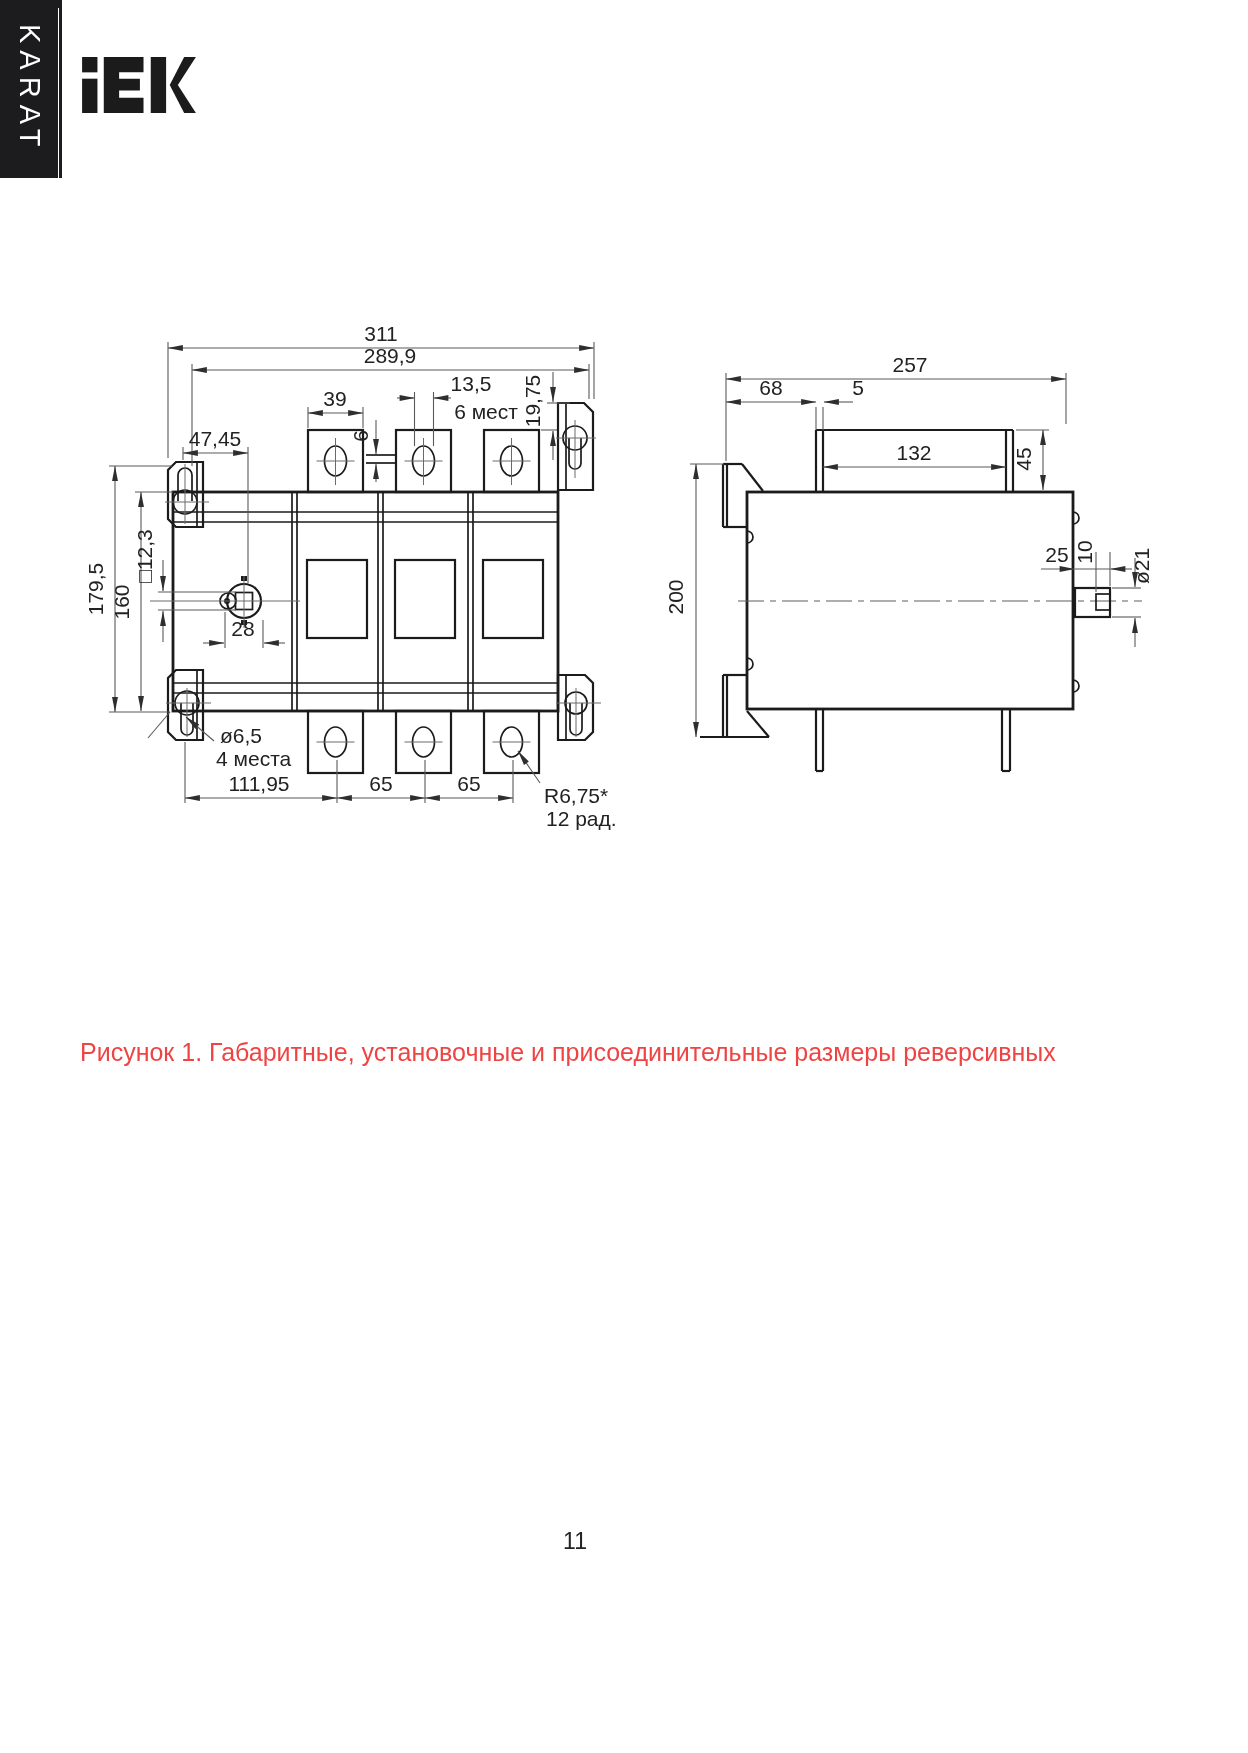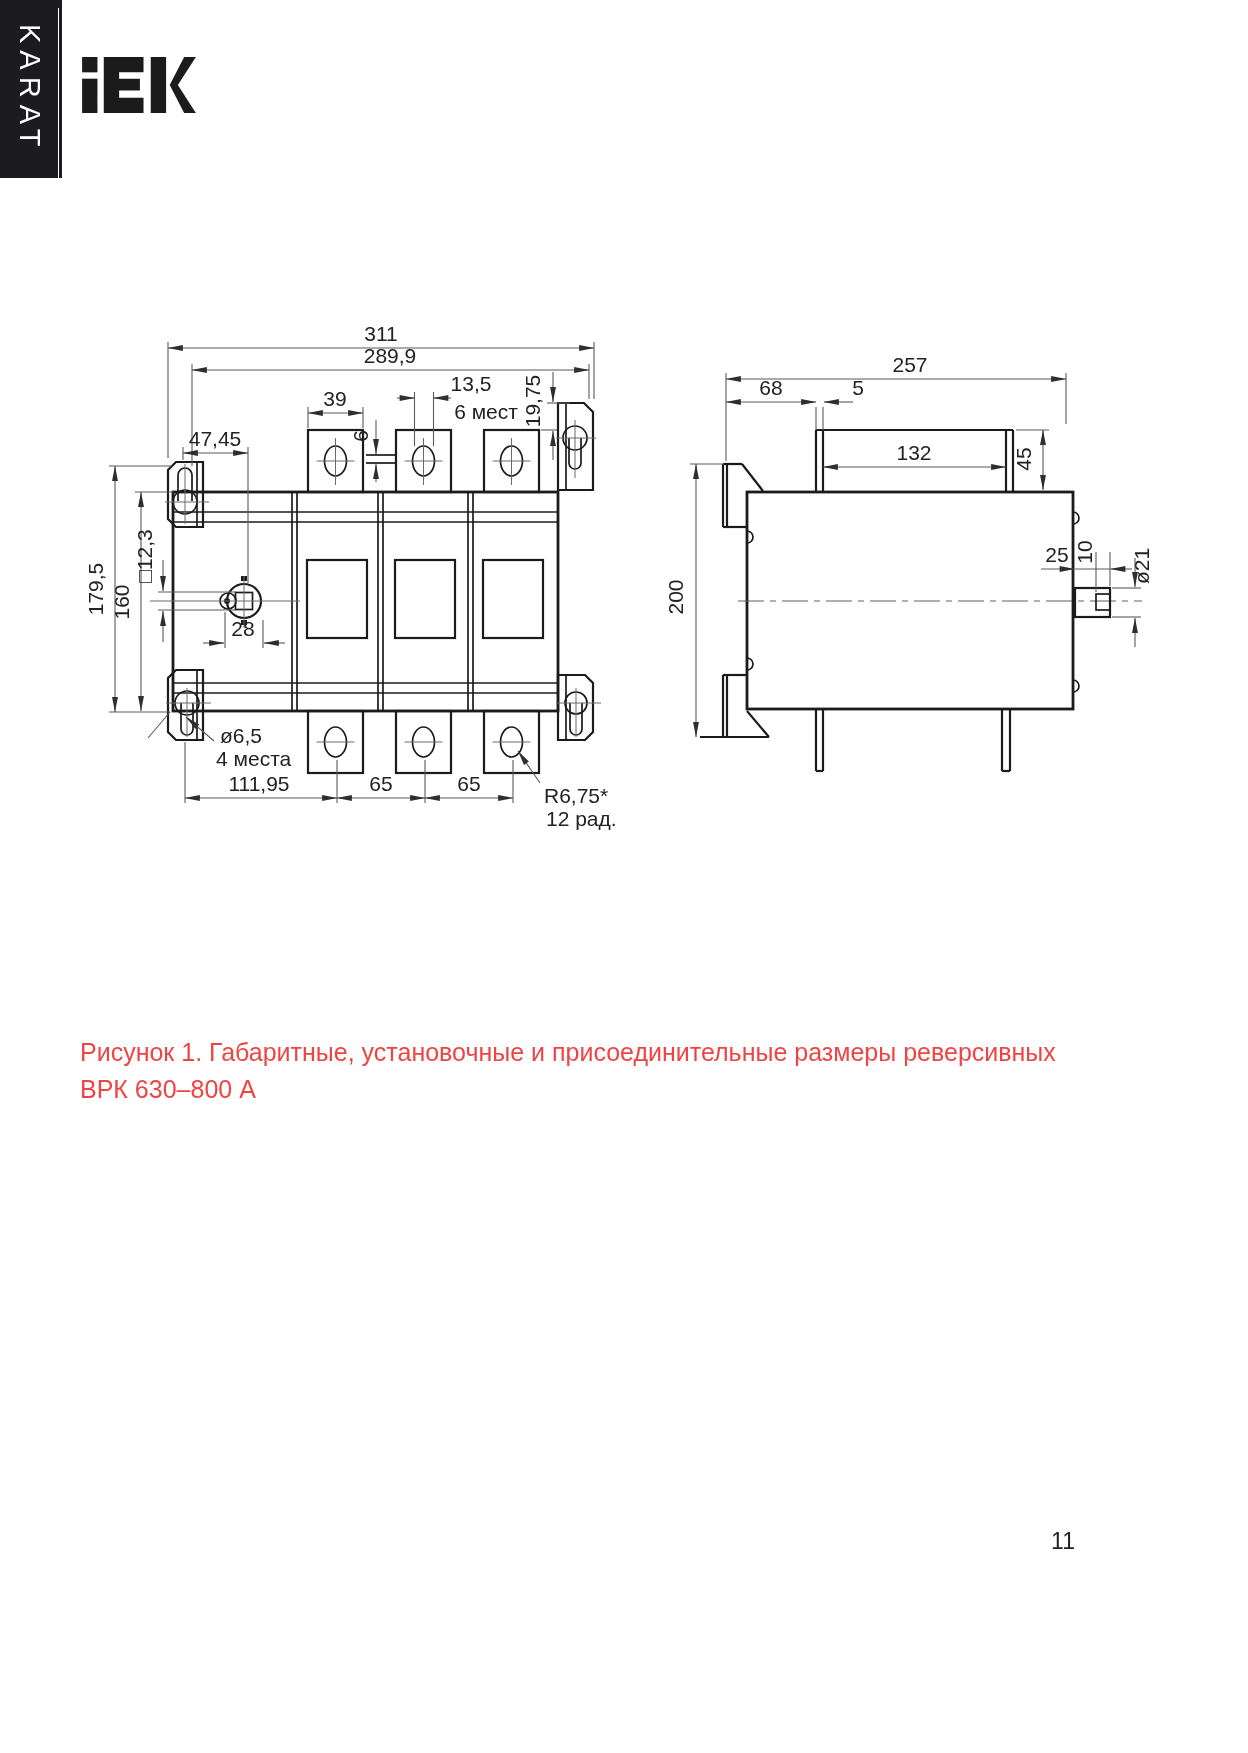--- a/index.html
+++ b/index.html
@@ -21,21 +21,21 @@
   .fillb{fill:#1b1b1b;stroke:none;}
   .dim{fill:none;stroke:#5a5a5a;stroke-width:1.1;}
   .cl{fill:none;stroke:#6a6a6a;stroke-width:1;}
   .cld{fill:none;stroke:#5f5f5f;stroke-width:1.1;stroke-dasharray:26,6,6,6;}
   .m2{marker-start:url(#ar);marker-end:url(#ar);}
   .m1{marker-end:url(#ar);}
   text.t{font-family:"Liberation Sans",sans-serif;font-size:21px;fill:#222;}
   .mid{text-anchor:middle;}
   
   .caption{position:absolute;left:80px;top:1034px;width:980px;font-size:25px;line-height:37px;color:#ef4444;}
-  .page-number{position:absolute;left:75px;top:1528px;width:1000px;text-align:right;
+  .page-number{position:absolute;left:75px;top:1528px;width:1000px;text-align:center;
                font-size:23px;color:#222;}
 </style>
 </head>
 <body>
 
 <div class="page">
 
   <div class="karat-strip"></div>
   <div class="karat-bar">
     <span>KARAT</span>
@@ -312,17 +312,16 @@
         <line x1="1135" y1="647" x2="1135" y2="618" class="dim m1"></line>
         <line x1="1112" y1="588" x2="1141" y2="588" class="dim"></line>
         <line x1="1112" y1="617" x2="1141" y2="617" class="dim"></line>
         <text class="t mid" x="1149" y="566" transform="rotate(-90 1149 566)">ø21</text>
       </g>
     </g>
   </svg>
 
   <div class="caption">
     <div>Рисунок 1. Габаритные, установочные и присоединительные размеры реверсивных</div>
-    <div>ВРК 630–800 А</div>
   </div>
 
   <div class="page-number">11</div>
 </div>
 
 </body></html>

